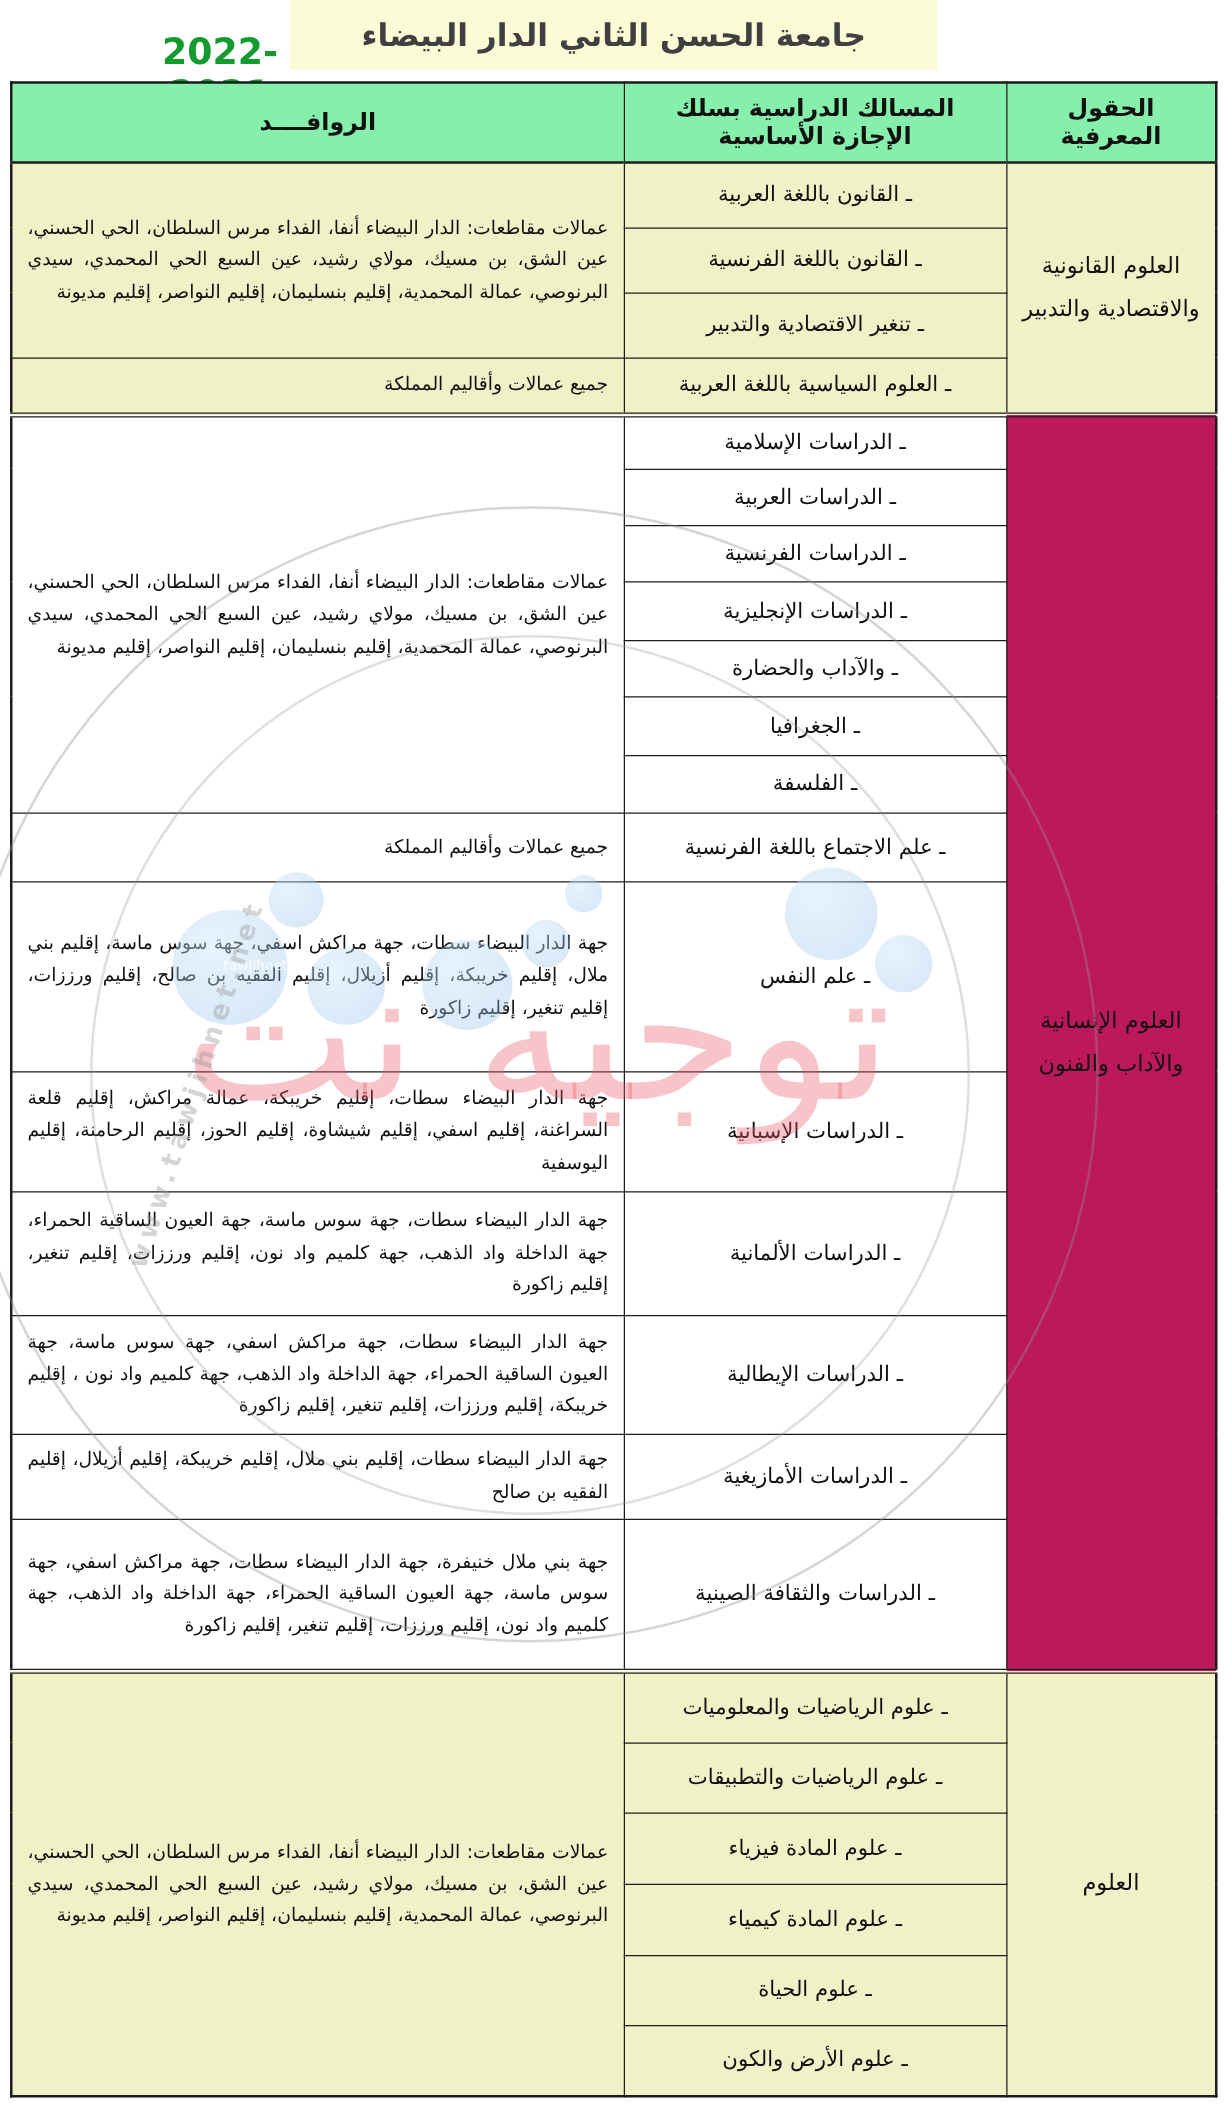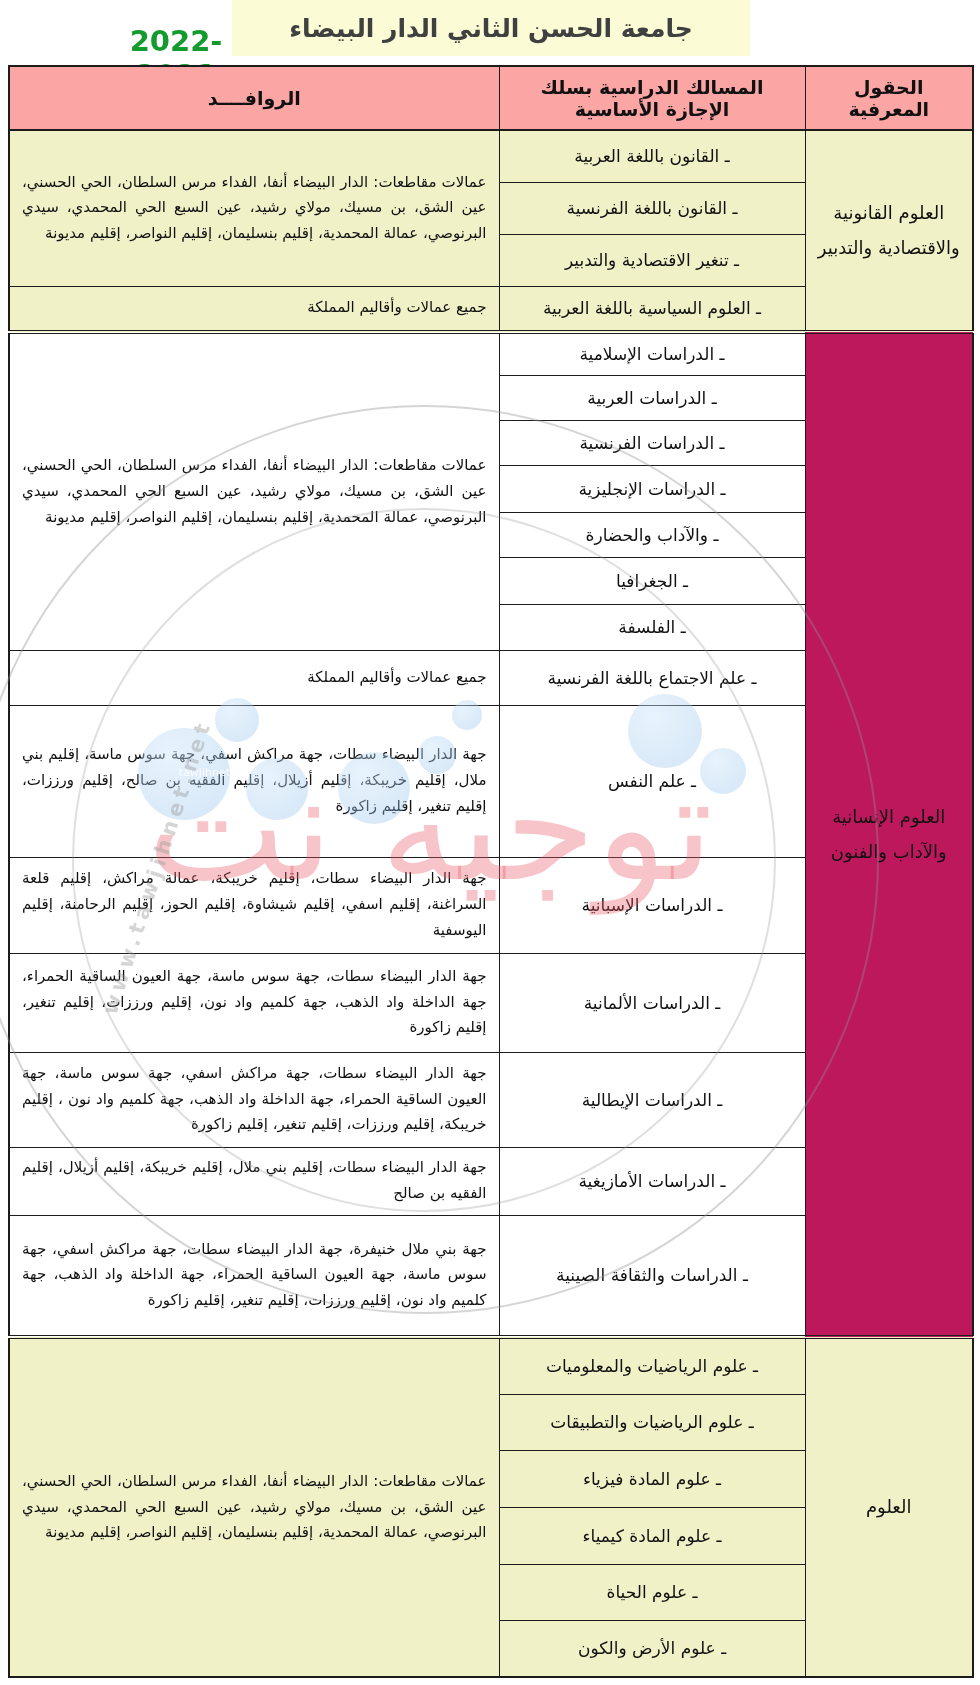--- a/index.html
+++ b/index.html
@@ -28,21 +28,21 @@
     position:absolute;left:8px;top:65px;width:964px;
     border-collapse:collapse;table-layout:fixed;direction:rtl;
     border:2px solid #1c1c1c;
   }
   col.c-fields{width:168px;}
   col.c-tracks{width:306px;}
   col.c-feeders{width:490px;}
   th,td{border:1px solid #1c1c1c;vertical-align:middle;}
   thead th{
     height:58px;font-size:19px;font-weight:bold;
-    background:#fca5a5;padding:2px 6px;border-bottom:2px solid #1c1c1c;
+    background:#86efac;padding:2px 6px;border-bottom:2px solid #1c1c1c;
   }
   td.field-cell{
     text-align:center;font-size:18px;line-height:1.9;padding:4px 6px;background:#be185d;
   }
   td.track-cell{
     text-align:center;font-size:17px;padding:8px 8px;background:#fff;
   }
   td.feeder-cell{
     text-align:justify;font-size:15px;line-height:1.72;padding:6px 12px;background:#fff;
   }

